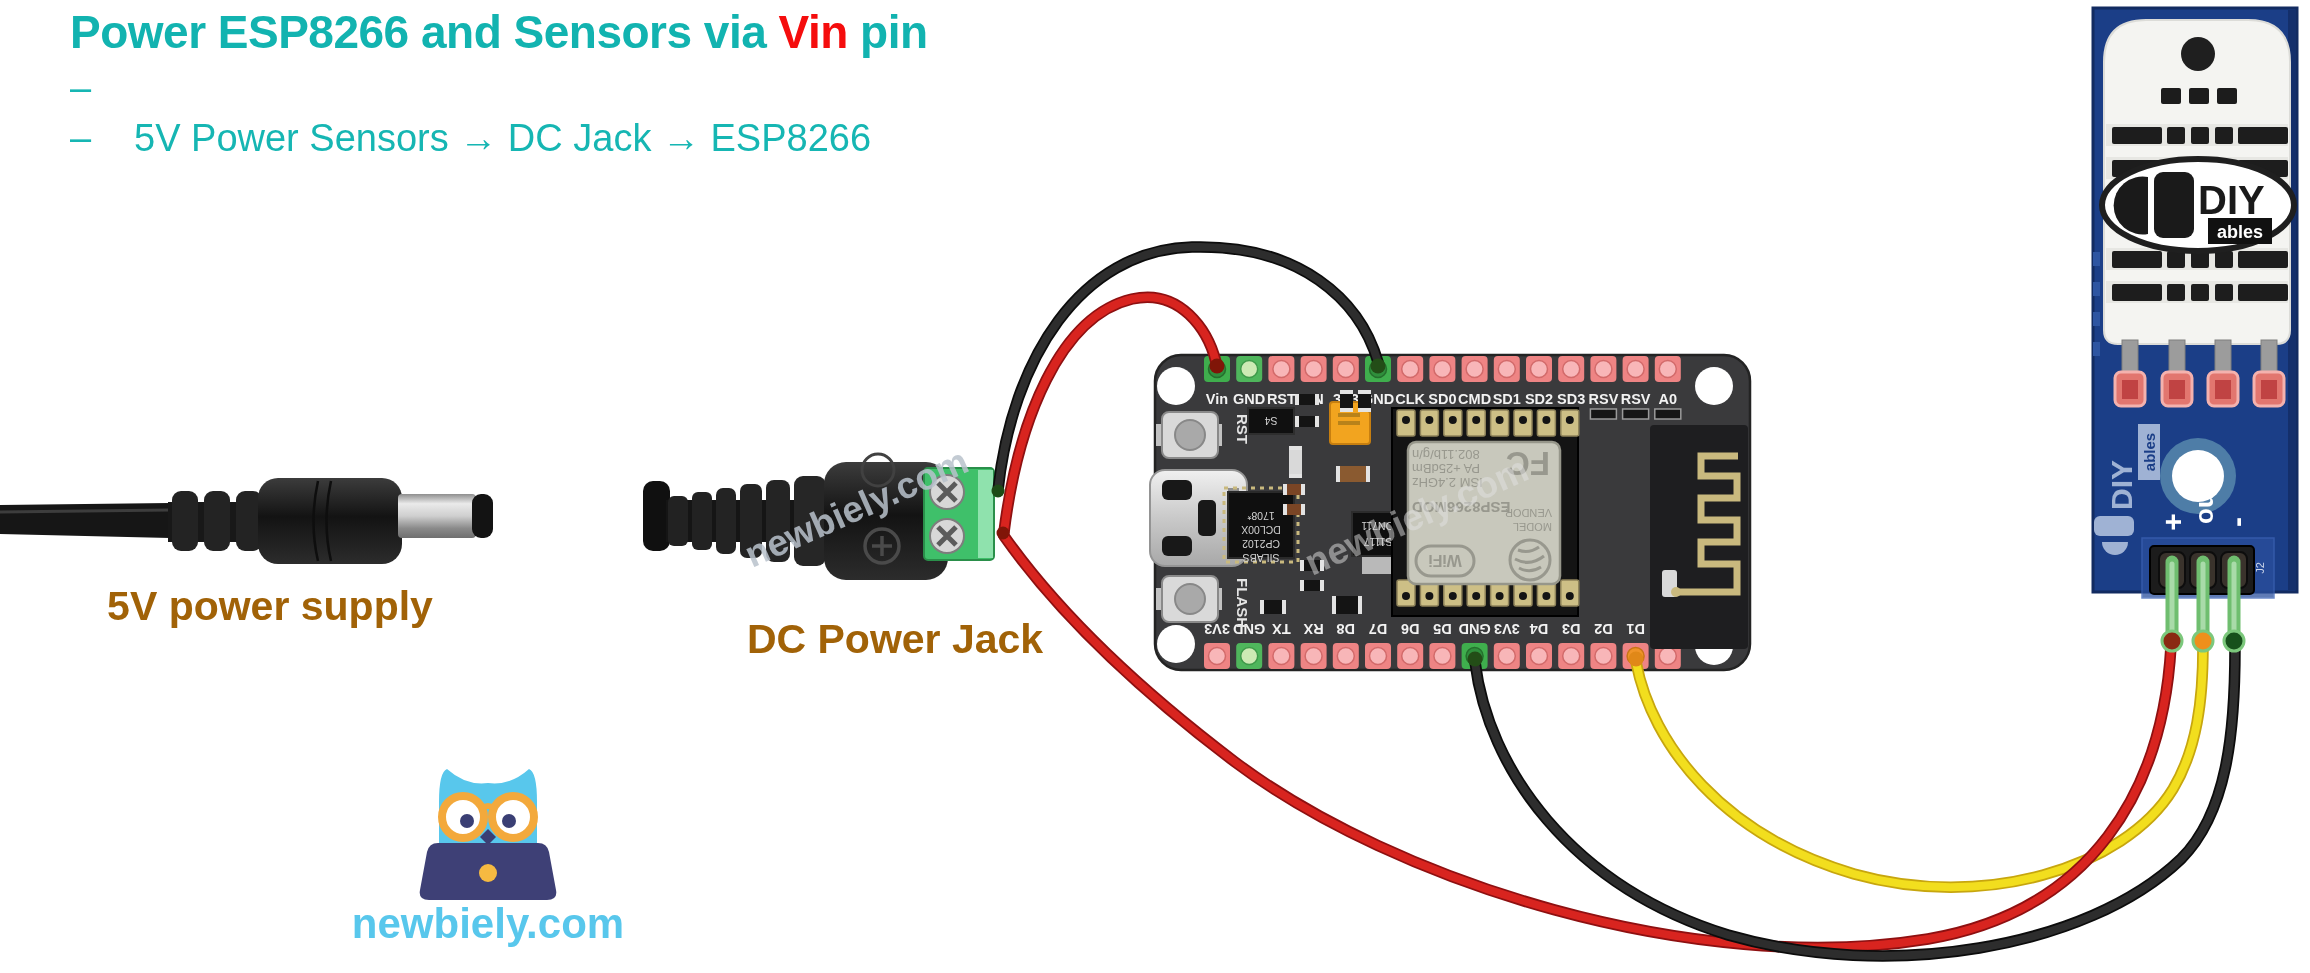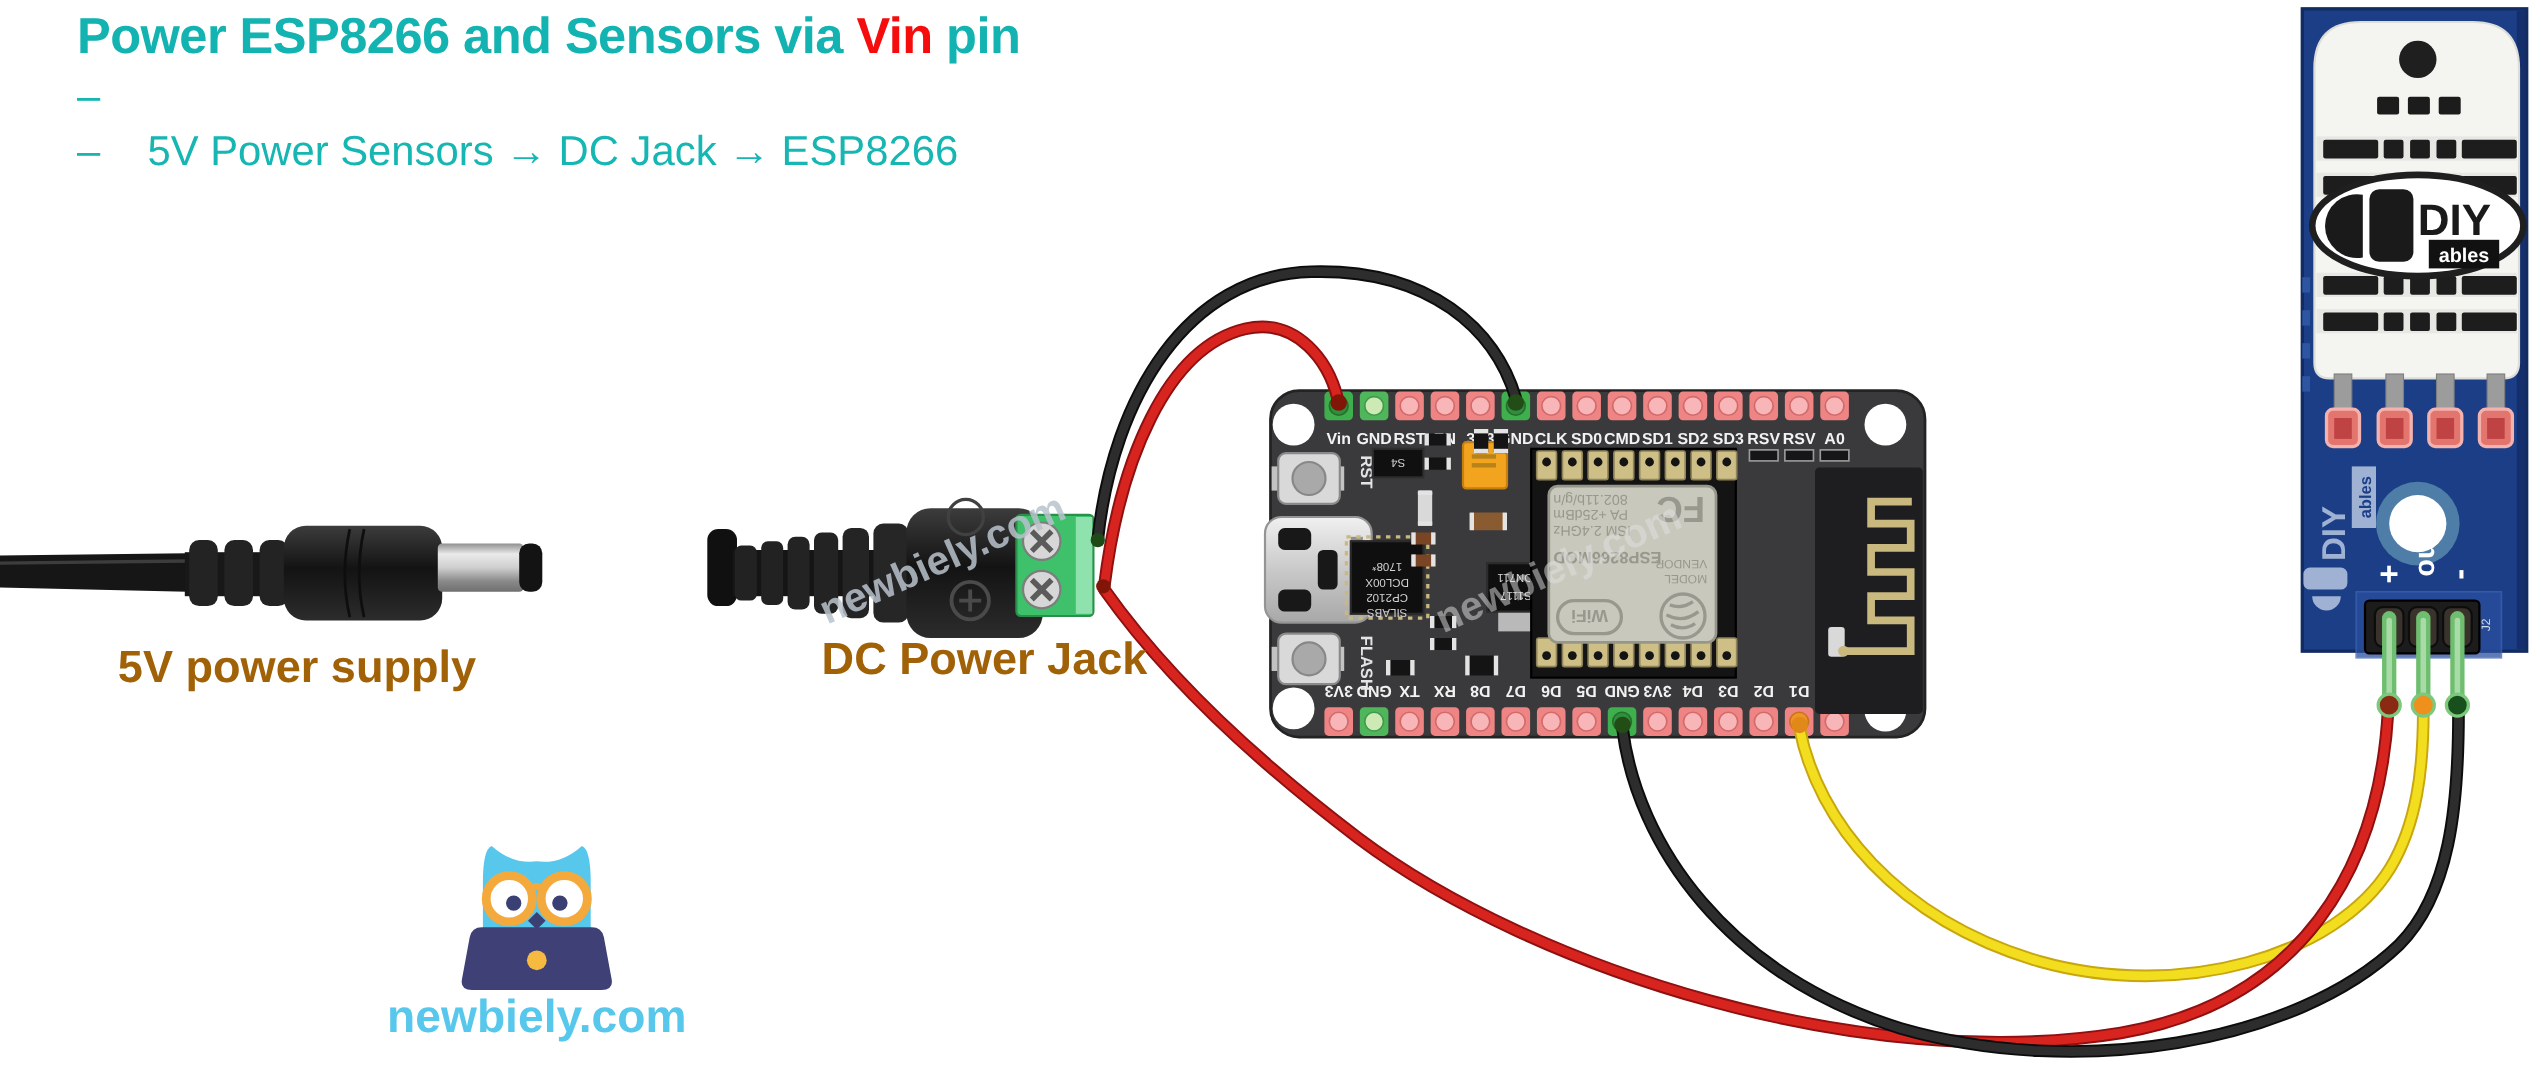--- a/index.html
+++ b/index.html
@@ -7,21 +7,21 @@
           font-family:"Liberation Sans",sans-serif;}
   .diagram-svg{position:absolute;left:0;top:0;}
   .header{position:absolute;left:35px;top:6px;margin-left:35px;}
   .title{font-size:46px;font-weight:bold;color:#12b3b0;letter-spacing:-0.5px;line-height:1.15;}
   .title .hl{color:#f50d0d;}
   .bullets{margin-top:4px;}
   .bullet{display:flex;gap:30px;font-size:38px;color:#16b6b3;line-height:1.32;}
   .bullet .dash{width:34px;}
   .figlabel{position:absolute;font-weight:bold;font-size:41px;color:#a16207;text-align:center;}
   .lbl-ps{left:60px;top:583px;width:420px;}
-  .lbl-dc{left:700px;top:576px;width:390px;}
+  .lbl-dc{left:700px;top:616px;width:390px;}
   text{font-family:"Liberation Sans",sans-serif;}
   .pinlbl{font-size:14.5px;font-weight:600;fill:#f2f2f2;}
   .btnlbl{font-size:15px;font-weight:bold;fill:#e4e4e4;}
   .chiptxt{font-size:10.5px;fill:#d2d2d2;}
   .shieldtxt{fill:#98988e;}
   .wm{font-size:37px;font-weight:bold;}
   .wire{fill:none;stroke-width:8;stroke-linecap:round;}
   .wire-under{fill:none;stroke-width:11.5;stroke-linecap:round;}
   .u-red{stroke:#8e1011;}
   .u-black{stroke:#0c0c0c;}

